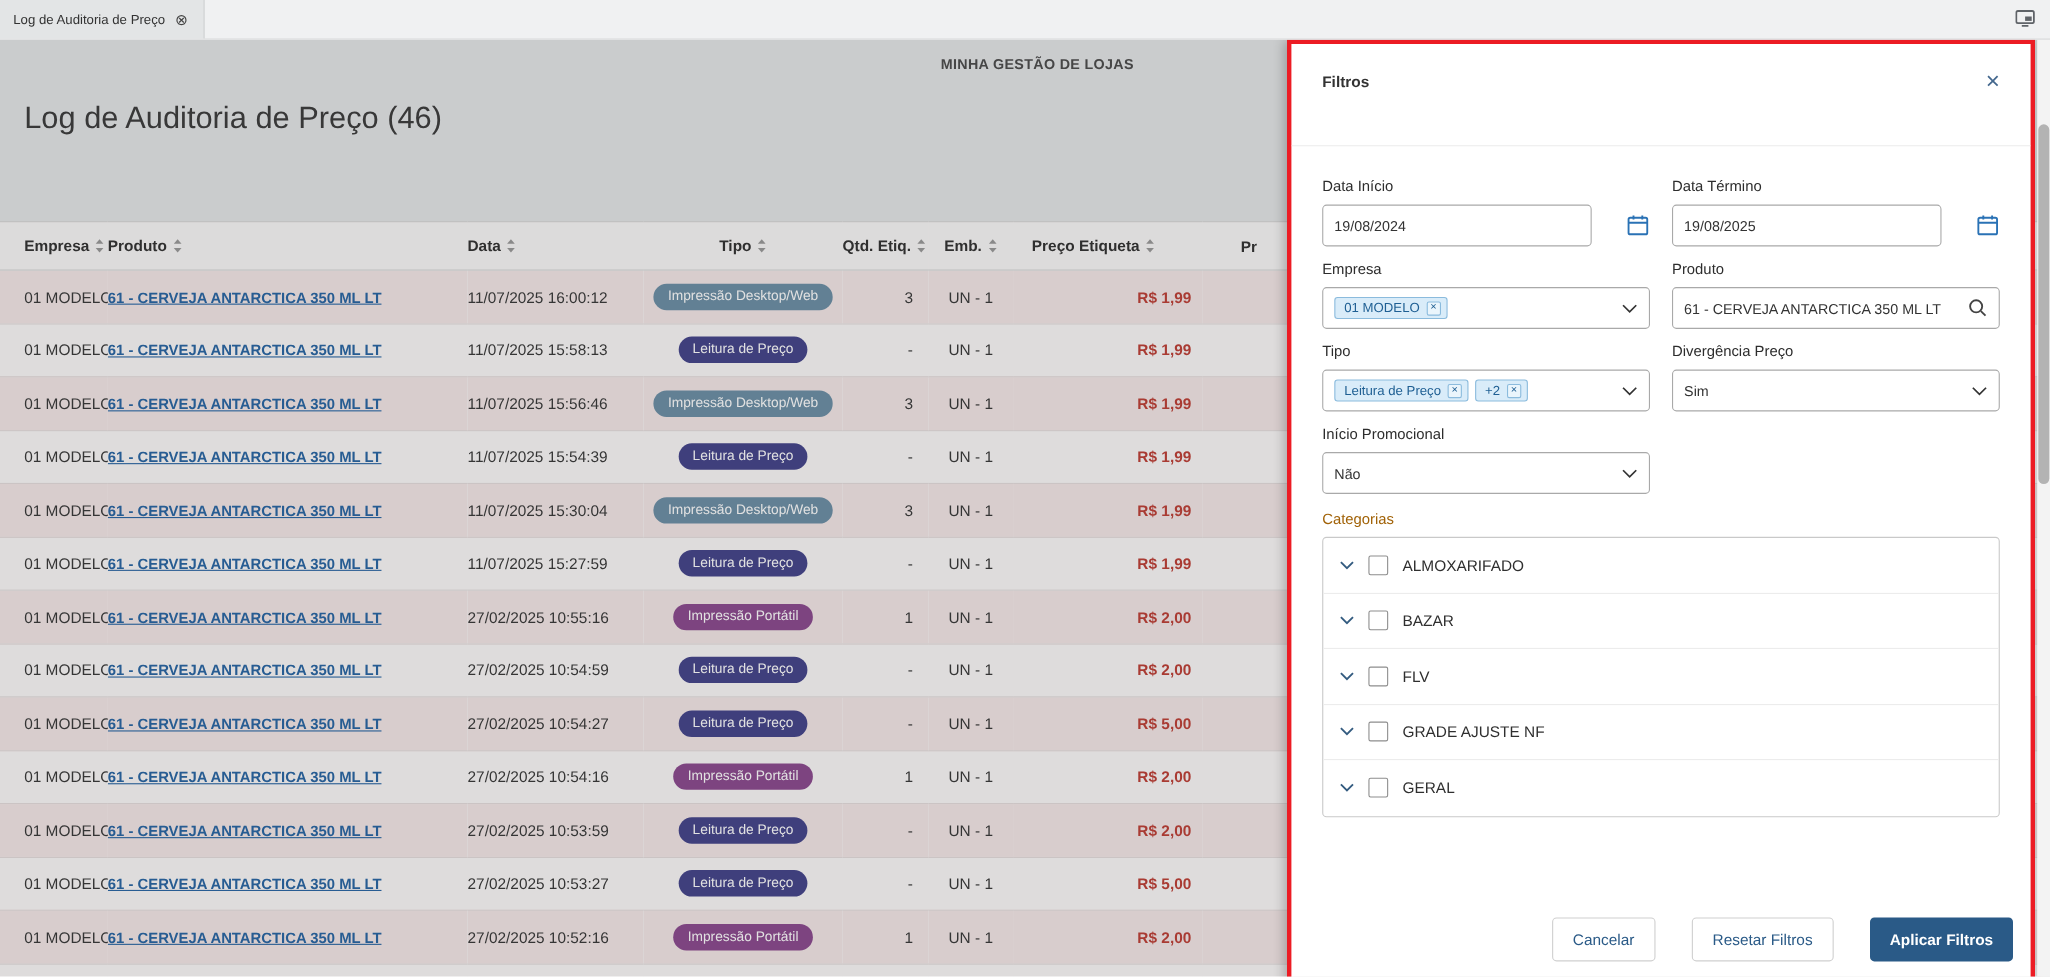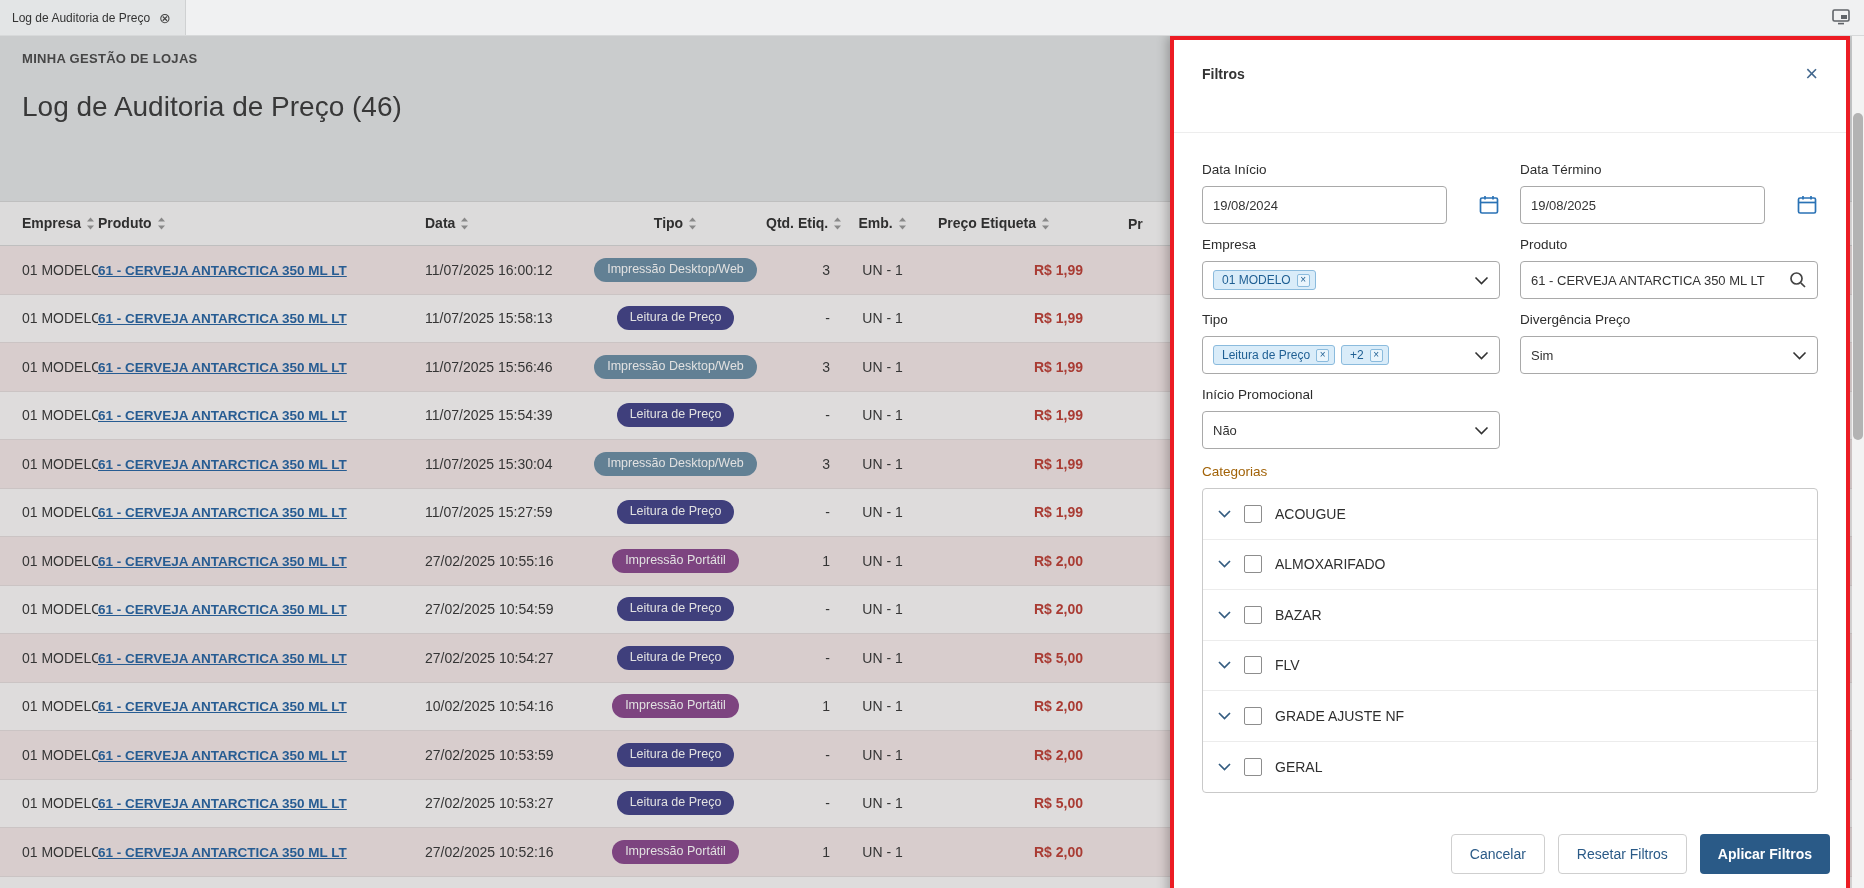--- a/index.html
+++ b/index.html
@@ -10,21 +10,21 @@
 
   
   .tab-bar { position:absolute; top:0; left:0; right:0; height:36px; background:#f0f1f2; border-bottom:1px solid #d7d9da; display:flex; align-items:stretch; z-index:20; }
   .tab { display:flex; align-items:center; gap:9px; padding:0 14px 0 12px; background:#e3e5e6; border-right:1px solid #cfd1d2; max-width:230px; cursor:pointer; }
   .tab-title { font-size:12px; color:#333; white-space:nowrap; overflow:hidden; }
   .tab-close { font-size:14px; color:#444; line-height:1; }
   .toolbar-icon { position:absolute; right:12px; top:7px; width:22px; height:20px; display:flex; align-items:center; justify-content:center; cursor:pointer; }
 
   
   .page { position:absolute; top:36px; left:0; right:0; bottom:0; background:#e5e7e9; overflow:hidden; }
-  .app-name { padding:15px 0 0 22px; font-size:13px; font-weight:700; letter-spacing:.3px; color:#4d4d4d; }
+  .app-name { padding:15px 0 0 22px; font-size:13px; font-weight:700; letter-spacing:.3px; color:#4d4d4d;text-align:center; }
   .page-title { margin:25px 0 0 22px; font-size:28px; font-weight:400; color:#3d3d3d; }
 
   .table-wrap { margin-top:78px; }
   table { width:100%; border-collapse:collapse; table-layout:fixed; background:#fcfafa; }
   thead th { height:44px; font-size:14px; font-weight:700; color:#333; text-align:left; border-top:1px solid #d8d8d8; border-bottom:1px solid #d8d8d8; background:#faf8f8; white-space:nowrap; vertical-align:middle; }
   tbody td { height:48.5px; font-size:14px; color:#3a3a3a; border-bottom:1px solid #e6dede; white-space:nowrap; vertical-align:middle; overflow:hidden; }
   tbody tr:nth-child(odd)  { background:#f5e9e9; }
   tbody tr:nth-child(even) { background:#fcfafa; }
 
   .col-empresa { width:98px;  padding-left:22px; }
@@ -68,21 +68,21 @@
   .cat-section { padding:15px 28px 0; }
   .cat-section > label { display:block; font-size:13.5px; color:#a16207; margin-bottom:9px; }
   .cat-box { border:1px solid #c9c9c9; border-radius:4px; overflow:hidden; background:#fff; }
   .cat-row { display:flex; align-items:center; height:50.5px; padding:0 15px; border-bottom:1px solid #ececec; cursor:pointer; }
   .cat-row:last-child { border-bottom:none; }
   .cat-chevron { margin-right:13px; display:flex; }
   .cat-checkbox { width:18px; height:18px; border:1.5px solid #8d8d8d; border-radius:2px; margin-right:13px; background:#fff; cursor:pointer; flex:0 0 auto; }
   .cat-label { font-size:14px; color:#2f2f2f; }
 
   .panel-footer { position:absolute; right:16px; bottom:22px; display:flex; gap:13px; }
-  .btn { height:40px; padding:0 18px; border-radius:4px; font-size:14px; font-family:inherit; display:flex; align-items:center; justify-content:center; cursor:pointer; }
+  .btn { height:40px; padding:0 18px; border-radius:4px; font-size:14px; font-family:inherit; display:flex; align-items:center; justify-content:center; cursor:pointer;margin-left:20px; }
   .btn-outline { background:#fff; border:1px solid #cfcfcf; color:var(--accent,#2a5a87); }
   .btn-primary { background:var(--accent,#2a5a87); border:none; color:#fff; font-weight:600; }
 
   
   .scrollbar { position:absolute; top:36px; right:0; width:12px; bottom:0; background:#f3f3f3; z-index:11; }
   .scrollbar .thumb { position:absolute; top:77px; left:1px; width:10px; height:327px; background:#b3b3b3; border-radius:5px; }
 </style>
 </head>
 <body>
 
@@ -228,21 +228,21 @@
               <td class="col-data">27/02/2025 10:54:27</td>
               <td class="col-tipo"><span class="badge" style="background: rgb(69, 69, 140);">Leitura de Preço</span></td>
               <td class="col-qtd">-</td>
               <td class="col-emb">UN - 1</td>
               <td class="col-preco price">R$ 5,00</td>
               <td class="col-extra"></td>
             </tr>
             <tr>
               <td class="col-empresa">01 MODELO</td>
               <td class="col-produto"><a class="product-link" href="#">61 - CERVEJA ANTARCTICA 350 ML LT</a></td>
-              <td class="col-data">10/02/2025 10:54:16</td>
+              <td class="col-data">27/02/2025 10:54:16</td>
               <td class="col-tipo"><span class="badge" style="background: rgb(141, 75, 144);">Impressão Portátil</span></td>
               <td class="col-qtd">1</td>
               <td class="col-emb">UN - 1</td>
               <td class="col-preco price">R$ 2,00</td>
               <td class="col-extra"></td>
             </tr>
             <tr>
               <td class="col-empresa">01 MODELO</td>
               <td class="col-produto"><a class="product-link" href="#">61 - CERVEJA ANTARCTICA 350 ML LT</a></td>
               <td class="col-data">27/02/2025 10:53:59</td>
@@ -408,29 +408,20 @@
       <div class="cat-section">
         <label>Categorias</label>
         <div class="cat-box">
             <div class="cat-row">
               <span class="cat-chevron">
                 <svg width="13" height="8" viewBox="0 0 13 8">
                   <path d="M1 1 L6.5 6.5 L12 1" fill="none" stroke="#345c80" stroke-width="1.7"></path>
                 </svg>
               </span>
               <span class="cat-checkbox"></span>
-              <span class="cat-label">ACOUGUE</span>
-            </div>
-            <div class="cat-row">
-              <span class="cat-chevron">
-                <svg width="13" height="8" viewBox="0 0 13 8">
-                  <path d="M1 1 L6.5 6.5 L12 1" fill="none" stroke="#345c80" stroke-width="1.7"></path>
-                </svg>
-              </span>
-              <span class="cat-checkbox"></span>
               <span class="cat-label">ALMOXARIFADO</span>
             </div>
             <div class="cat-row">
               <span class="cat-chevron">
                 <svg width="13" height="8" viewBox="0 0 13 8">
                   <path d="M1 1 L6.5 6.5 L12 1" fill="none" stroke="#345c80" stroke-width="1.7"></path>
                 </svg>
               </span>
               <span class="cat-checkbox"></span>
               <span class="cat-label">BAZAR</span>

